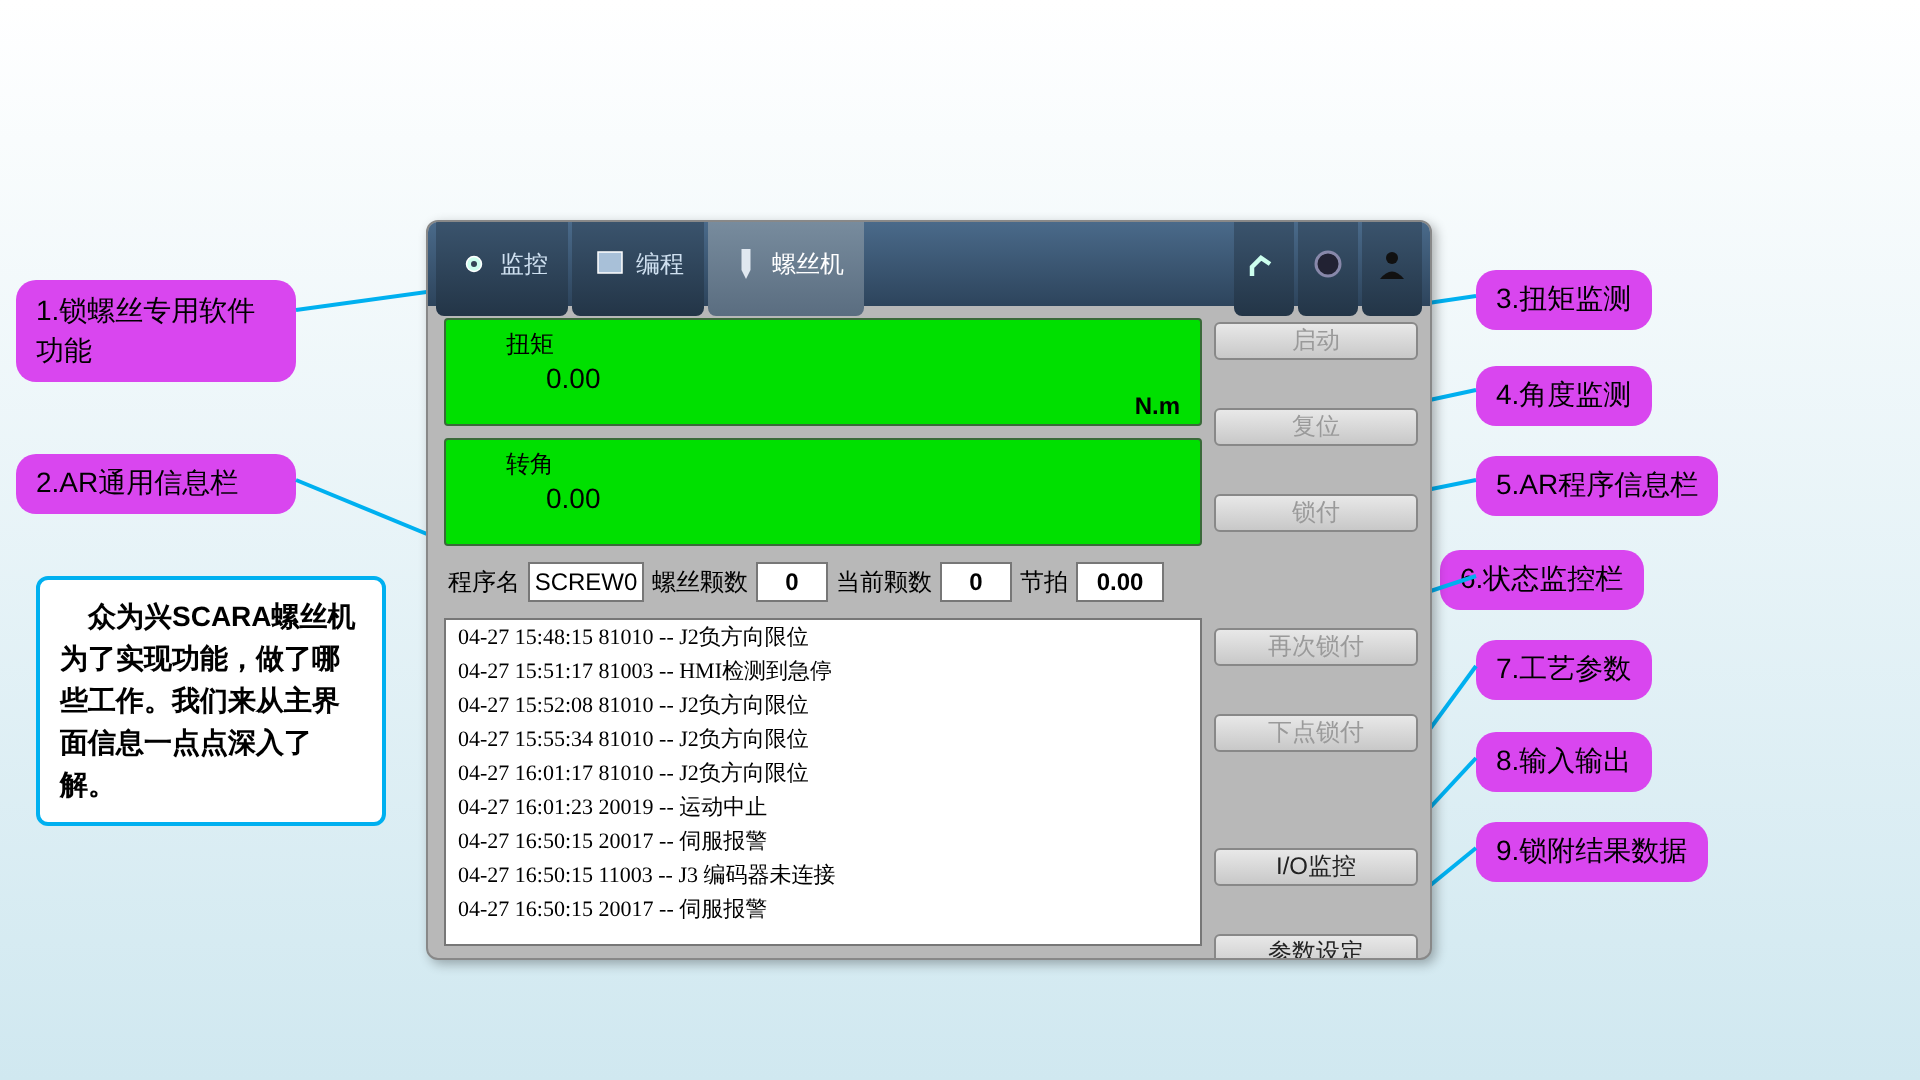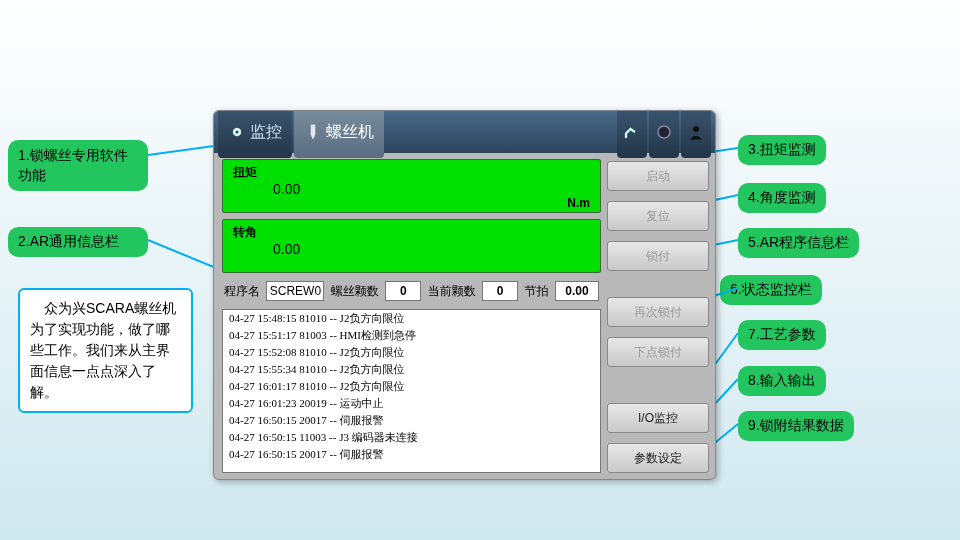--- a/index.html
+++ b/index.html
@@ -7,39 +7,40 @@
     width: 960px; height: 540px;
     background: linear-gradient(180deg, #ffffff 0%, #d0e8f0 100%);
     font-family: "Microsoft YaHei", Arial, sans-serif;
     position: relative;
     overflow: hidden;
   }
 
   
   .callout {
     position: absolute;
-    background: #22c55e;
+    background: #d946ef;
     color: #000;
     border-radius: 10px;
     padding: 6px 10px;
     font-size: 14px;
     line-height: 1.4;
   }
   .callout.small { padding: 5px 10px; font-size: 14px; }
   .intro-box {
     position: absolute;
     left: 18px; top: 288px;
     width: 175px;
     background: #fff;
     border: 2px solid #00b0f0;
     border-radius: 6px;
     padding: 8px 10px;
     font-size: 14px;
     line-height: 1.5;
     color: #000;
+    font-weight: bold;
   }
   svg.arrows {
     position: absolute;
     left: 0; top: 0;
     width: 960px; height: 540px;
     pointer-events: none;
   }
 
   
   .app {
@@ -60,50 +61,49 @@
     padding: 0 4px;
     gap: 2px;
   }
   .tbtn {
     height: 51px;
     padding: 0 10px;
     background: linear-gradient(180deg,#3c5670,#233547);
     border-radius: 4px;
     display: flex; align-items: center; gap: 4px;
     color: #cfe0f0;
-    font-size: 16px;
+    font-size: 12px;
     cursor: pointer;
   }
   .tbtn svg { width: 18px; height: 18px; }
   .tbtn.active { background: linear-gradient(180deg,#7a8ea0,#5a6d80); color:#fff; }
   .tbtn.hl { background: linear-gradient(180deg,#14b8ff,#008fd6); color:#fff; }
   .toolbar .spacer { flex: 1; }
 
   .panel { padding: 6px 6px 6px 8px; display:flex; gap:6px; height: calc(100% - 42px); }
   .left-col { flex:1; display:flex; flex-direction:column; gap:6px; }
-  .right-col { width: 102px; display:flex; flex-direction:column; gap:10px; padding-top:2px;}
+  .right-col { width: 102px; display:flex; flex-direction:column; gap:24px; padding-top:2px;}
 
   .monitor-box {
     background: #00e000;
     border: 1px solid #3a6a3a;
     border-radius: 2px;
     height: 54px;
     padding: 4px 10px 2px 10px;
     color: #000;
     position: relative;
   }
-  .monitor-box .mtitle { font-size: 12px; font-weight: bold; }
+  .monitor-box .mtitle { font-size: 12px; font-weight: normal; margin-left: 20px; }
   .monitor-box .mval   { font-size: 14px; padding-left: 40px; }
   .monitor-box .munit  { position:absolute; right:10px; bottom:2px; font-size:12px; font-weight:bold; }
 
   .info-row {
     display:flex; align-items:center; gap:4px;
     font-size:12px; color:#000;
     padding: 2px 2px;
-    justify-content: space-between;
   }
   .info-row input {
     font-size:12px;
     height: 20px;
     text-align:center;
     border:1px solid #777;
     background:#fff;
   }
   .info-row .lbl { white-space:nowrap; }
 
@@ -168,20 +168,26 @@
 
 <div class="app">
   <div class="toolbar">
     <div class="tbtn">
       <svg viewBox="0 0 24 24">
           <circle cx="12" cy="12" r="5" fill="#cfe" stroke="#fff"></circle>
           <circle cx="12" cy="12" r="2" fill="#345"></circle>
         </svg>
       <span>监控</span>
     </div>
+    <div class="tbtn">
+      <svg viewBox="0 0 24 24">
+          <rect x="4" y="4" width="16" height="14" fill="#a8c0d8" stroke="#fff"></rect>
+        </svg>
+      <span>编程</span>
+    </div>
     <div class="tbtn active">
       <svg viewBox="0 0 24 24">
           <rect x="9" y="2" width="6" height="14" fill="#e0e8f0"></rect>
           <polygon points="9,16 15,16 12,22" fill="#e0e8f0"></polygon>
         </svg>
       <span>螺丝机</span>
     </div>
     <div class="spacer"></div>
     <div class="tbtn" style="padding:0 6px">
       <svg viewBox="0 0 24 24">

